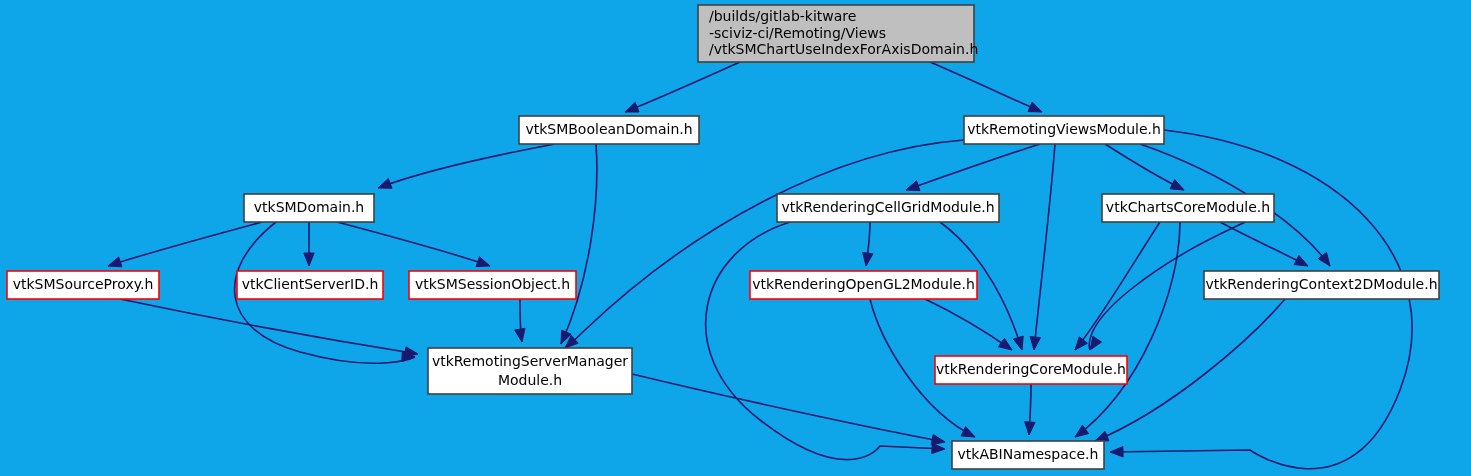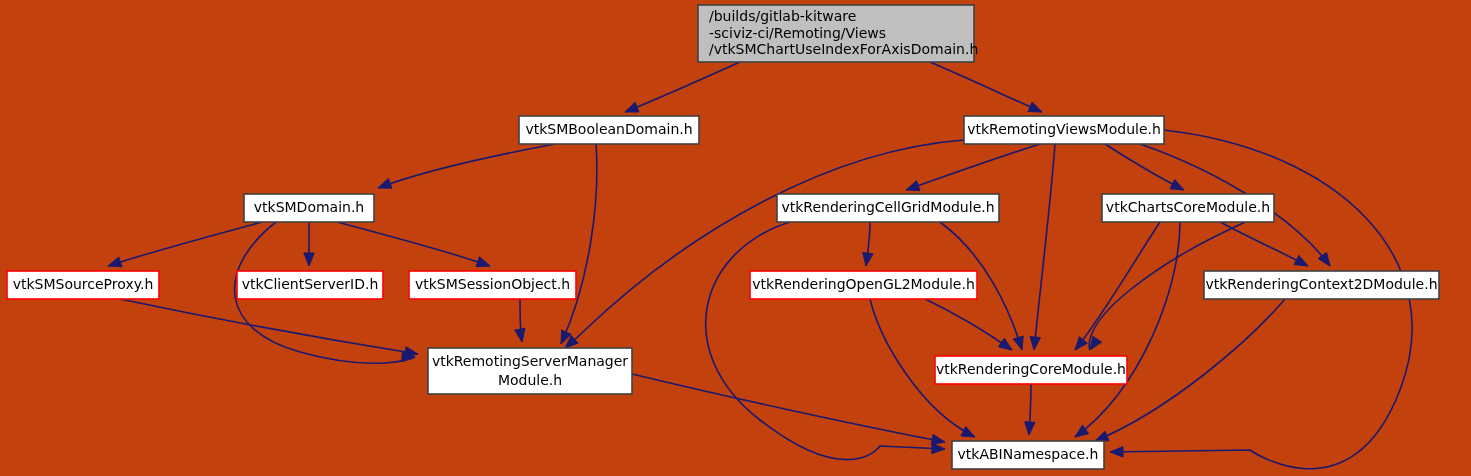--- a/index.html
+++ b/index.html
@@ -8,21 +8,21 @@
     background: #ffffff;
   }
   body {
     font-family: "DejaVu Sans", sans-serif;
   }
   #graph-wrap {
     position: relative;
     width: 1471px;
     height: 476px;
     overflow: hidden;
-    background: #c2410c;
+    background: #0ea5e9;
   }
   svg#dep-graph {
     display: block;
     width: 1471px;
     height: 476px;
   }
   .edge-path {
     fill: none;
     stroke: #191970;
     stroke-width: 1.6px;

